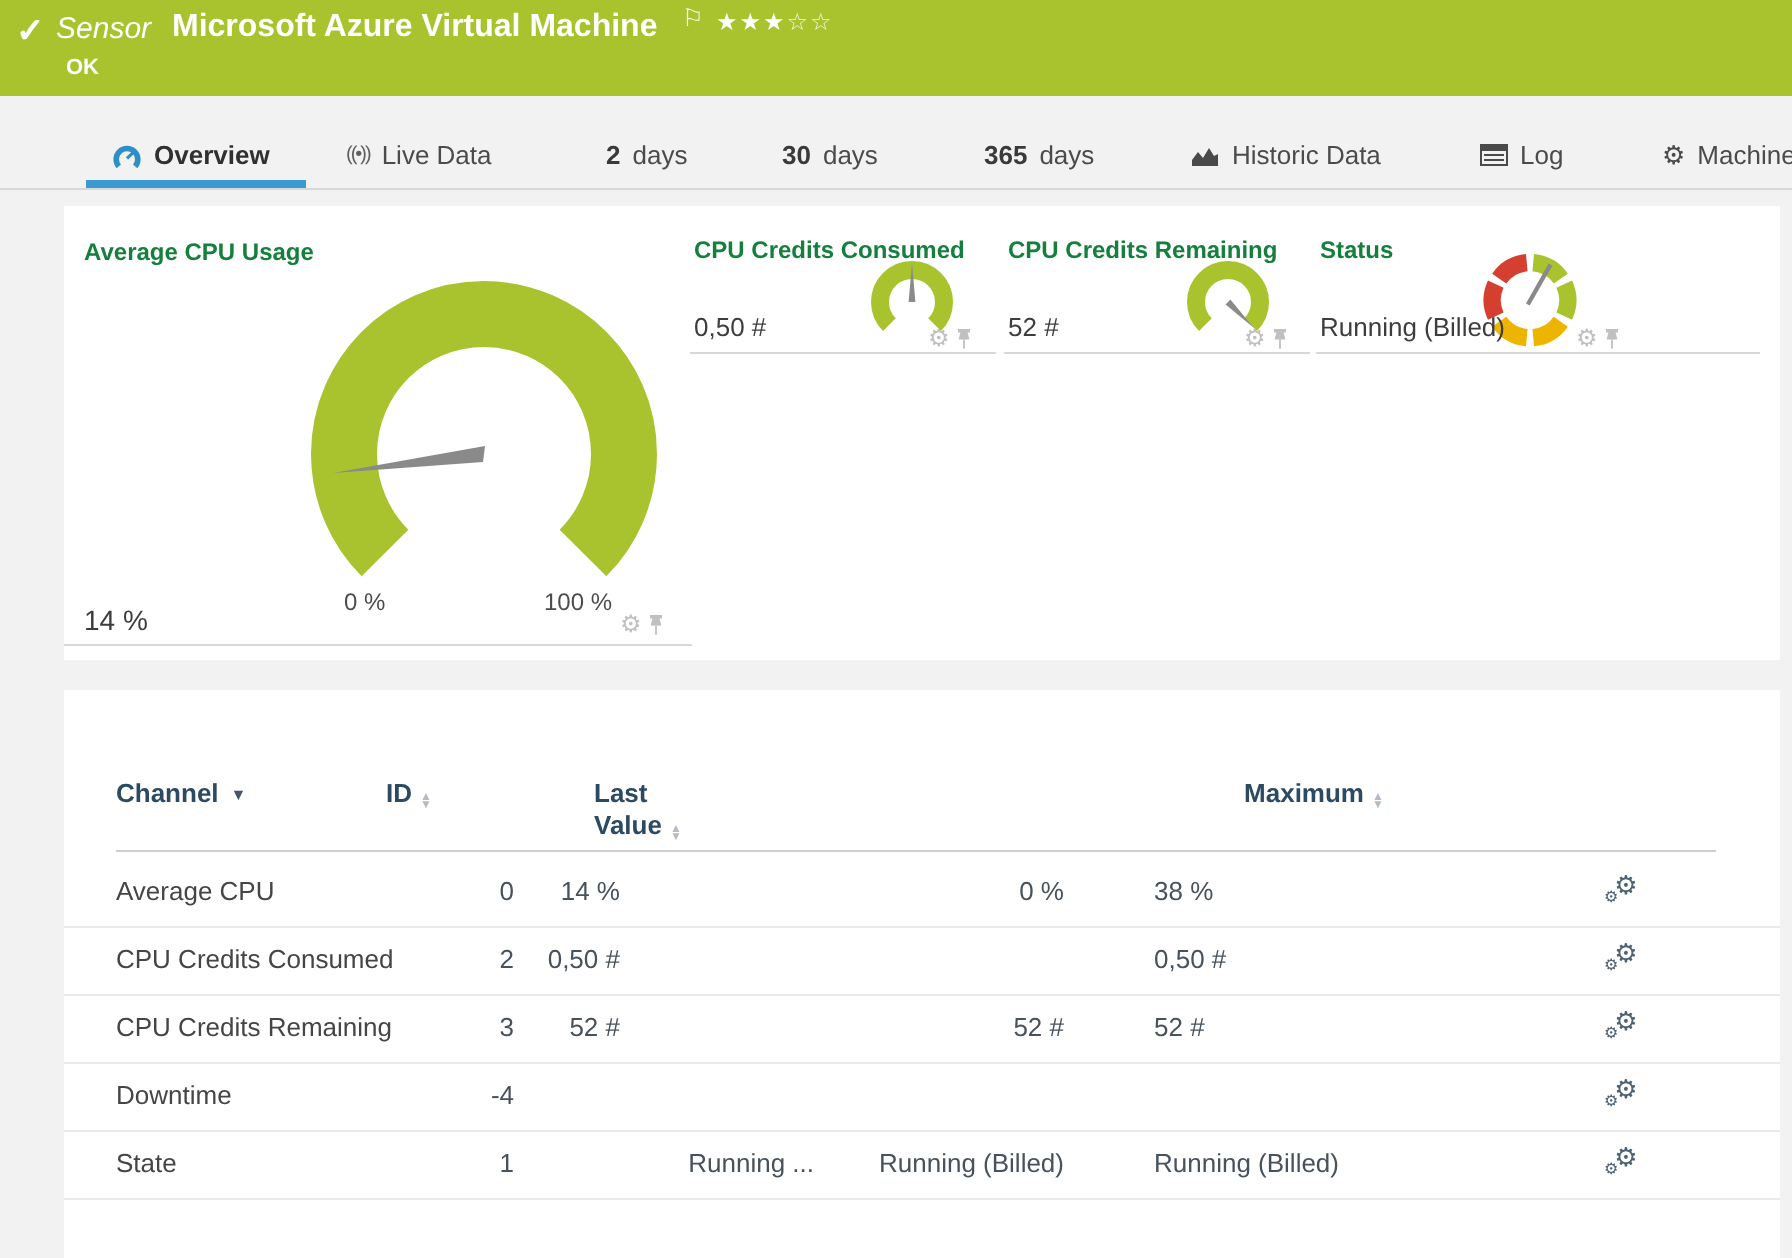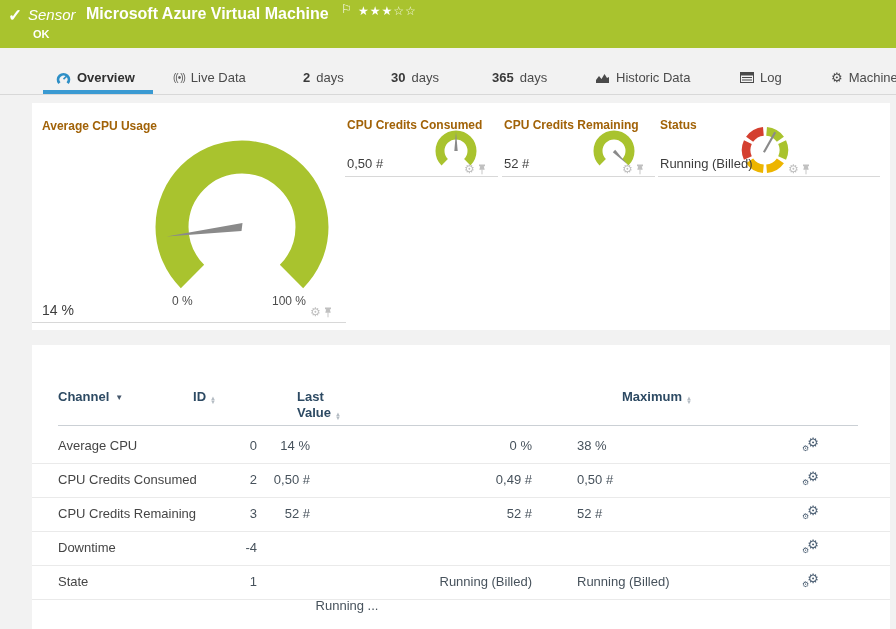--- a/index.html
+++ b/index.html
@@ -23,21 +23,21 @@
   .tab.active{color:#303030;font-weight:bold;}
   .tab .num{font-weight:bold;color:#3a3a3a;}
   .tab-underline{position:absolute;left:43px;top:28px;width:110px;height:4px;background:#3a9ad2;}
   .live-ic{font-size:10px;color:#5f5f5f;letter-spacing:-1px;}
 
   
   .card{position:absolute;background:#fff;}
   .card1{left:32px;top:103px;width:858px;height:227px;}
   .card2{left:32px;top:345px;width:858px;height:284px;}
 
-  .sec-title{position:absolute;font-size:12px;font-weight:bold;color:#a16207;}
+  .sec-title{position:absolute;font-size:12px;font-weight:bold;color:#15803d;}
   .sec-value{position:absolute;font-size:13px;color:#3d3d3d;}
   .big-value{font-size:14px;}
   .gauge-label{position:absolute;font-size:12px;color:#4c4c4c;}
   .secline{position:absolute;height:1px;background:#d8d8d8;}
   .gearpin{position:absolute;display:flex;align-items:flex-end;gap:3px;cursor:pointer;}
   .gearpin .g{font-size:12px;line-height:12px;color:#c0c0c0;}
 
   
   .th{position:absolute;top:44px;font-size:13px;font-weight:bold;color:#2d4a63;cursor:pointer;}
   .th.right{text-align:center;}
@@ -45,21 +45,21 @@
   .caret{font-size:8px;color:#44566b;margin-left:6px;vertical-align:1px;}
   .sort{display:inline-flex;flex-direction:column;font-size:6px;line-height:4px;
         color:#b4bcc3;margin-left:4px;vertical-align:1px;}
   .hdr-line{position:absolute;left:26px;top:80px;width:800px;height:1px;background:#cbd0d5;}
   .rows{position:absolute;left:0;top:85px;width:858px;}
   .row{position:relative;height:33px;border-bottom:1px solid #eaeaea;font-size:13px;}
   .cell{position:absolute;top:8px;color:#47525c;}
   .c-name{left:26px;color:#454545;}
   .c-id{left:120px;width:105px;text-align:right;}
   .c-last{left:180px;width:98px;text-align:right;}
-  .c-last.lv-left{left:255px;width:120px;text-align:center;margin-top:24px;}
+  .c-last.lv-left{left:255px;width:120px;text-align:right;}
   .c-min{left:340px;width:160px;text-align:right;}
   .c-max{left:545px;width:160px;text-align:left;}
   .chgear{position:absolute;left:770px;top:5px;cursor:pointer;color:#4e6175;}
   .chgear .sm{font-size:8px;position:relative;top:4px;}
   .chgear .bg{font-size:13px;position:relative;left:-2px;}
 </style>
 </head>
 <body>
 
 <div class="hdr">
@@ -219,21 +219,20 @@
       <span class="cell c-id">0</span>
       <span class="cell c-last">14 %</span>
       <span class="cell c-min">0 %</span>
       <span class="cell c-max">38 %</span>
       <span class="chgear"><span class="sm">⚙</span><span class="bg">⚙</span></span>
     </div>
     <div class="row">
       <span class="cell c-name">CPU Credits Consumed</span>
       <span class="cell c-id">2</span>
       <span class="cell c-last">0,50 #</span>
-      <span class="cell c-min">0,49 #</span>
       <span class="cell c-max">0,50 #</span>
       <span class="chgear"><span class="sm">⚙</span><span class="bg">⚙</span></span>
     </div>
     <div class="row">
       <span class="cell c-name">CPU Credits Remaining</span>
       <span class="cell c-id">3</span>
       <span class="cell c-last">52 #</span>
       <span class="cell c-min">52 #</span>
       <span class="cell c-max">52 #</span>
       <span class="chgear"><span class="sm">⚙</span><span class="bg">⚙</span></span>

